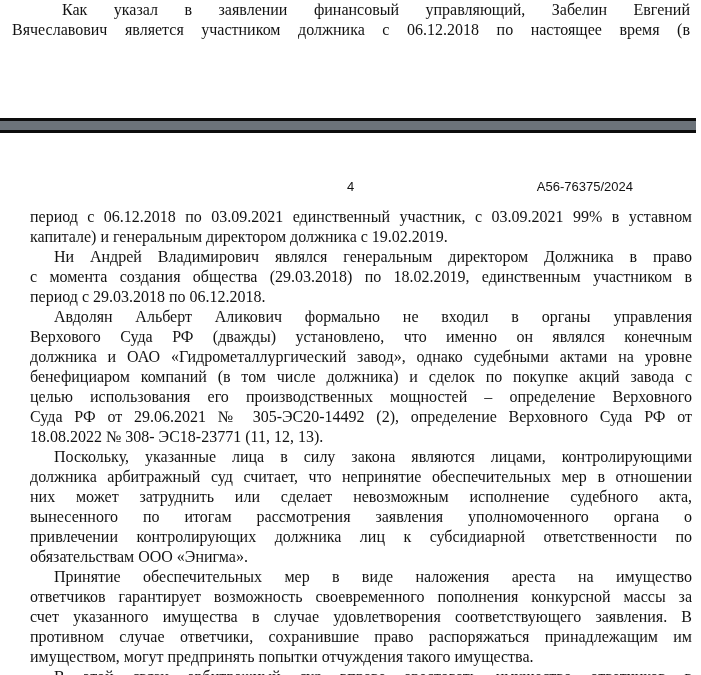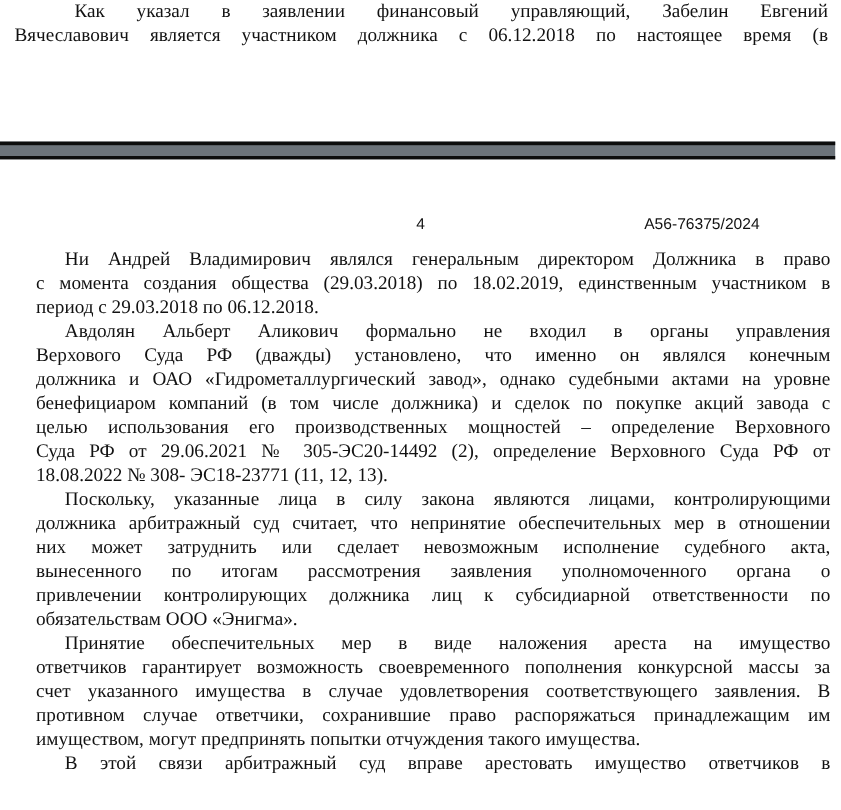--- a/index.html
+++ b/index.html
@@ -78,20 +78,24 @@
 
   <div class="page-separator"></div>
 
   <section class="page page4">
     <header class="page-header">
       <span class="page-num">4</span>
       <span class="case-num">А56-76375/2024</span>
     </header>
     <div class="text-block bodytext">
         <div class="para">
+          <div class="line">период с 06.12.2018 по 03.09.2021 единственный участник, с 03.09.2021 99% в уставном</div>
+          <div class="line last">капитале) и генеральным директором должника с 19.02.2019.</div>
+        </div>
+        <div class="para">
           <div class="line indent">Ни Андрей Владимирович являлся генеральным директором Должника в право</div>
           <div class="line">с момента создания общества (29.03.2018) по 18.02.2019, единственным участником в</div>
           <div class="line last">период с 29.03.2018 по 06.12.2018.</div>
         </div>
         <div class="para">
           <div class="line indent">Авдолян Альберт Аликович формально не входил в органы управления</div>
           <div class="line">Верхового Суда РФ (дважды) установлено, что именно он являлся конечным</div>
           <div class="line">должника и ОАО «Гидрометаллургический завод», однако судебными актами на уровне</div>
           <div class="line">бенефициаром компаний (в том числе должника) и сделок по покупке акций завода с</div>
           <div class="line">целью использования его производственных мощностей – определение Верховного</div>

